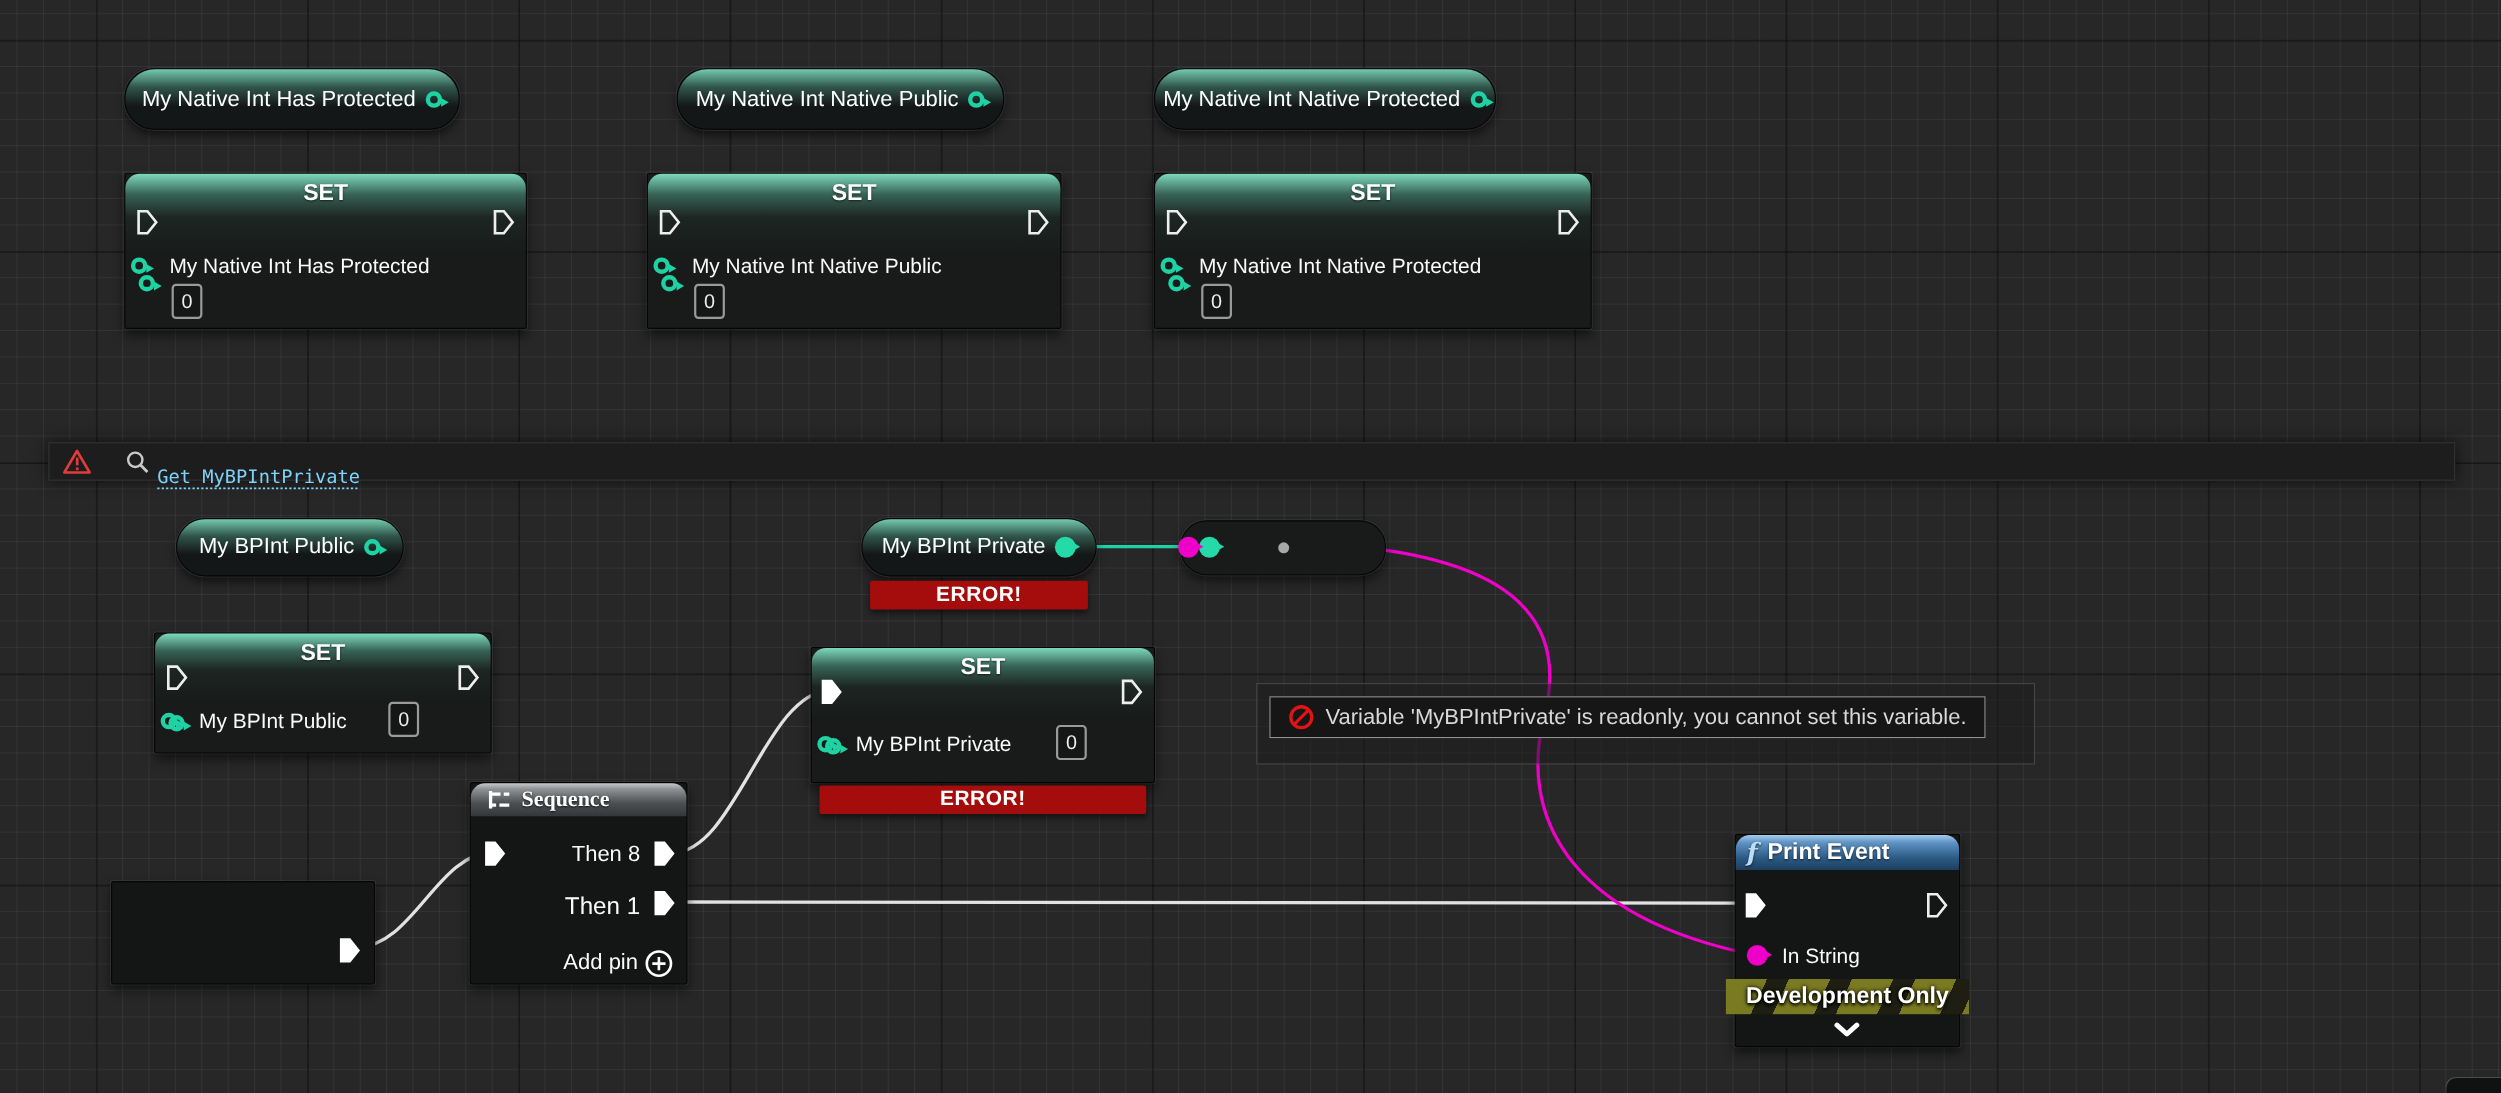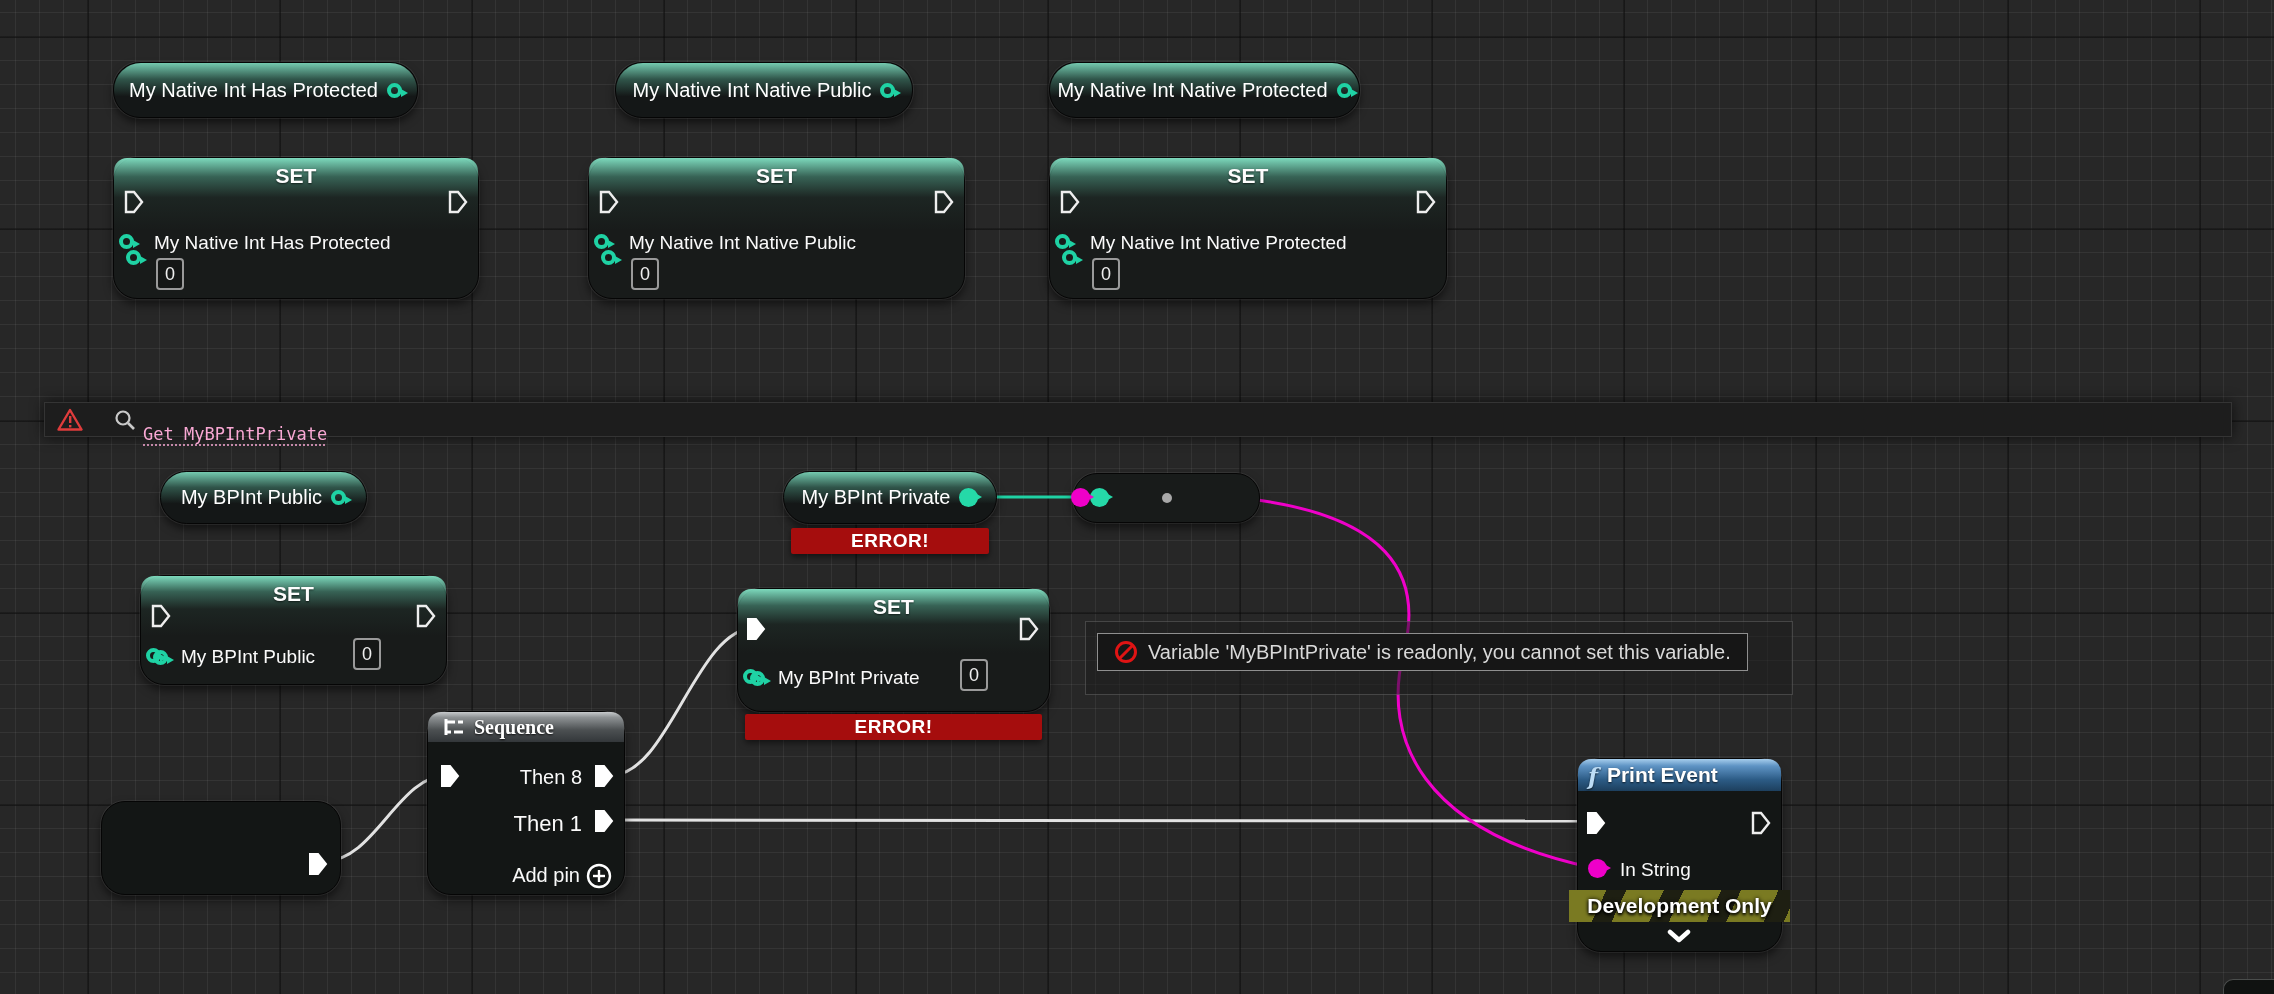--- a/index.html
+++ b/index.html
@@ -16,21 +16,21 @@
     background-position:87px 36px,87px 36px,15px 12px,15px 12px;
   }
   .abs{position:absolute;}
   
   #wires{position:absolute;left:0;top:0;z-index:1;pointer-events:none;}
   
   .node{
     position:absolute;z-index:2;
     background:#181b1a;
     border:1px solid #050505;
-    border-radius:24px;
+    border-radius:2px;
     box-shadow:0 0 0 1px rgba(255,255,255,0.07), 0 5px 10px rgba(0,0,0,0.55);
     color:#f0f0f0;
   }
   .node .hdr-grad{position:absolute;left:0;top:0;right:0;height:72px;border-radius:13px 13px 0 0;pointer-events:none;}
   .teal-grad{background:linear-gradient(180deg, rgba(133,233,202,0.92) 0%, rgba(86,170,144,0.5) 26%, rgba(45,75,65,0.22) 55%, rgba(0,0,0,0) 100%);}
   .getter{
     position:absolute;z-index:2;display:flex;align-items:center;justify-content:center;
     background:#141717;border:1px solid #050505;border-radius:27px;
     box-shadow:0 0 0 1px rgba(255,255,255,0.08), 0 5px 9px rgba(0,0,0,0.55);
     color:#fff;font-size:20px;
@@ -53,21 +53,21 @@
     text-align:center;font-weight:bold;font-size:19px;color:#fff;line-height:26px;letter-spacing:0.5px;
     box-shadow:0 3px 6px rgba(0,0,0,0.5);}
   .pin-row-label{font-size:19px;color:#fafafa;}
   
   .warnbar{
     position:absolute;z-index:4;display:flex;align-items:center;
     background:#1d1d1d;border:1px solid #343434;
     box-shadow:0 0 14px rgba(0,0,0,0.65);
     font-family:"DejaVu Sans Mono",monospace;font-size:17px;color:#d6d6d6;white-space:nowrap;
   }
-  .warnbar .link{text-decoration:underline;text-decoration-style:dotted;text-underline-offset:5px;color:#f9a8d4;margin-top:28px;}
+  .warnbar .link{text-decoration:underline;text-decoration-style:dotted;text-underline-offset:5px;color:#7dd3fc;margin-top:28px;}
   
   .tooltip-outer{position:absolute;z-index:5;background:rgba(30,30,30,0.55);border:1px solid rgba(140,140,140,0.35);}
   .tooltip-inner{position:absolute;left:11px;top:11px;display:flex;align-items:center;gap:10px;
     background:#161616;border:1px solid #8f8f8f;padding:0 16px;height:36px;
     font-size:20px;color:#d9d9d9;white-space:nowrap;}
   
   .seq-hdr{position:absolute;left:0;top:0;right:0;height:30px;border-radius:13px 13px 0 0;
     background:linear-gradient(180deg,#c7cacc 0%, #8e9294 18%, #4c5052 60%, #33373a 100%);
     display:flex;align-items:center;gap:8px;padding-left:14px;box-sizing:border-box;
     font-weight:bold;font-size:20px;color:#fff;text-shadow:0 1px 2px rgba(0,0,0,0.8);font-family:Liberation Serif, serif;}
@@ -213,21 +213,21 @@
   <svg class="exec abs" style="right:10px;top:28px;" viewBox="0 0 20 24">
       <path d="M2 2 h8 l8 10 -8 10 h-8 z" fill="none" stroke="#eee" stroke-width="2.4"></path>
     </svg>
   <span class="pin-int abs" style="left:12px;top:82px;"></span>
   <span class="pin-row-label abs" style="left:40px;top:78px;">My BPInt Private</span>
   <span class="valbox abs" style="left:222px;top:70px;">0</span>
   <span class="pin-int abs" style="right:14px;top:80px;"></span>
   <div class="err-banner" style="top:125px;">ERROR!</div>
 </div>
 
-<div class="tooltip-outer" style="left:1085px;top:621px;width:706px;height:72px;">
+<div class="tooltip-outer" style="left:1142px;top:621px;width:706px;height:72px;">
   <div class="tooltip-inner">
     <svg width="24" height="24" viewBox="0 0 24 24">
       <circle cx="12" cy="12" r="9.5" fill="none" stroke="#e01414" stroke-width="3"></circle>
       <line x1="5.5" y1="18.5" x2="18.5" y2="5.5" stroke="#e01414" stroke-width="3"></line>
     </svg>
     <span>Variable 'MyBPIntPrivate' is readonly, you cannot set this variable.</span>
   </div>
 </div>
 
 <div class="node" style="left:427px;top:711px;width:196px;height:182px;background:#131615;">

